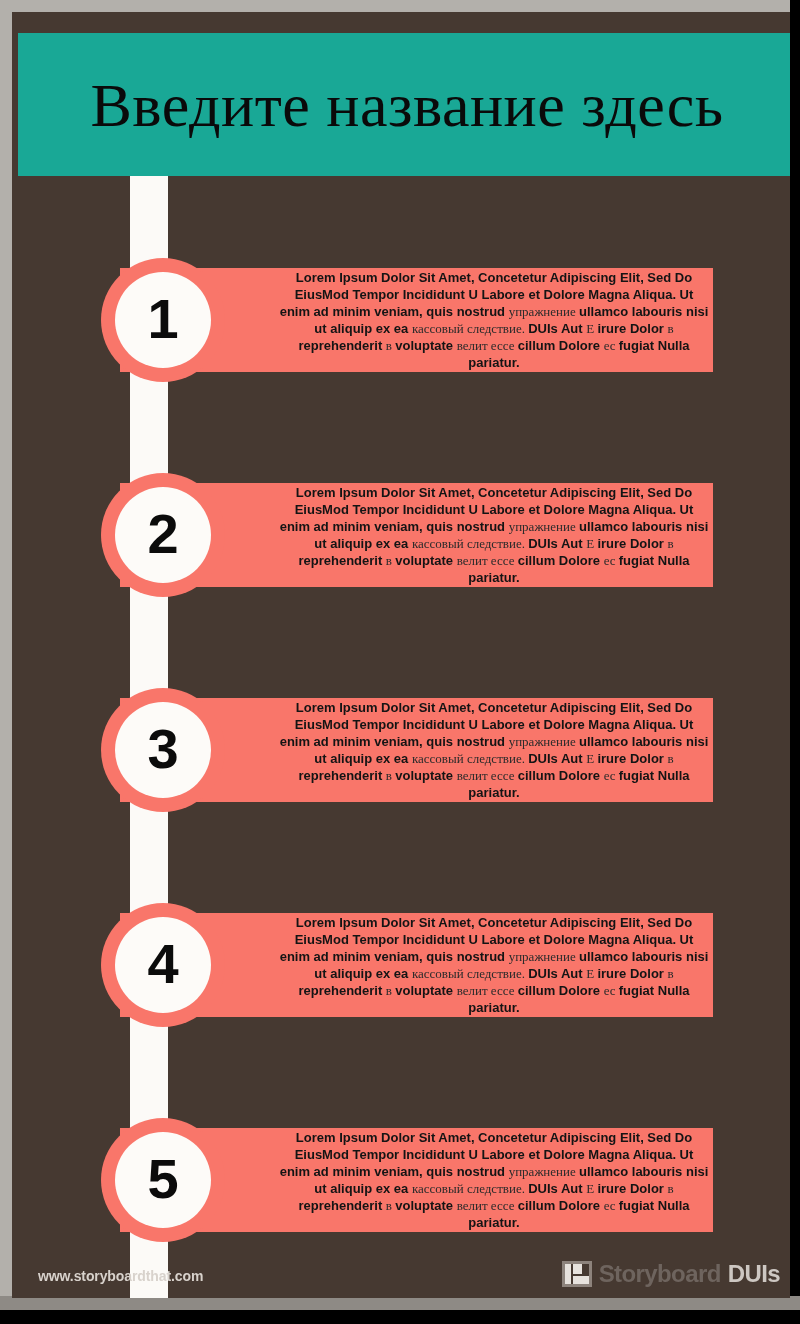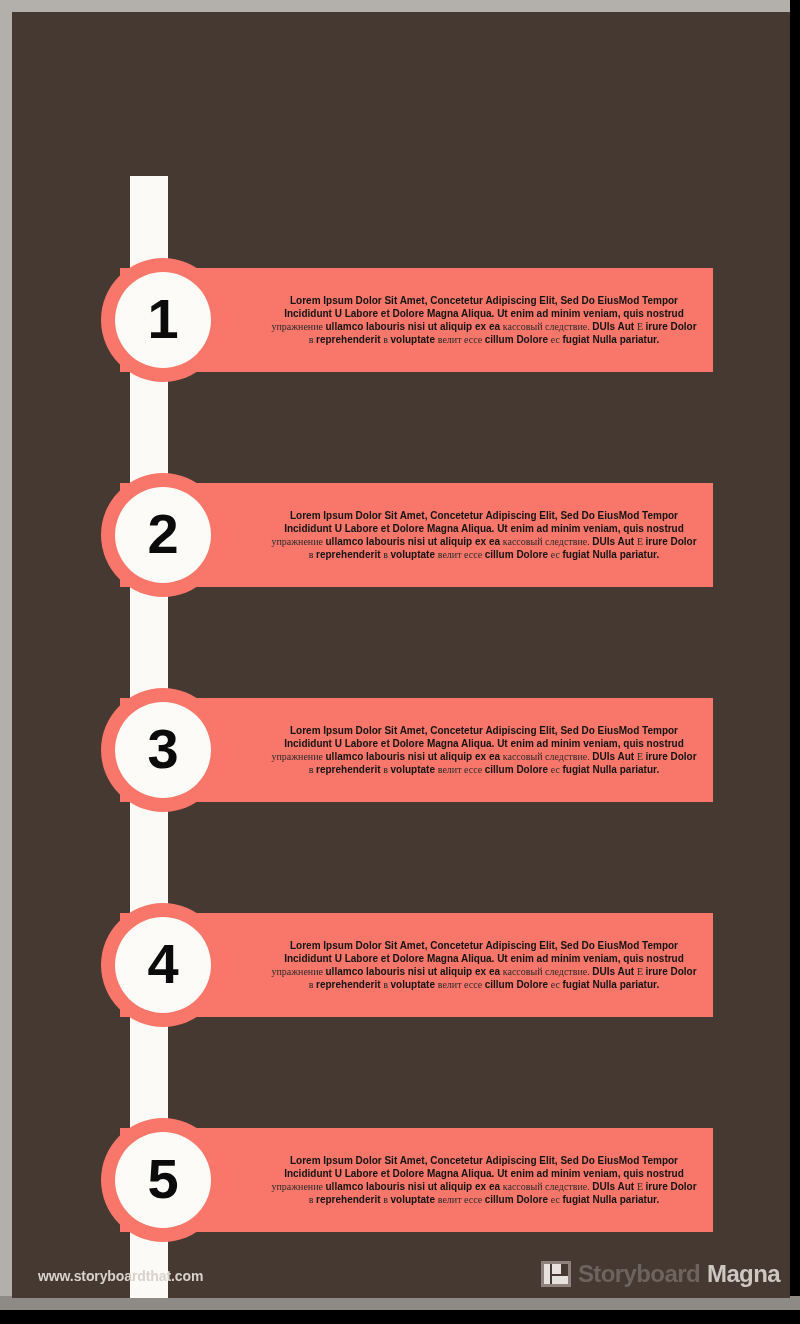--- a/index.html
+++ b/index.html
@@ -103,24 +103,24 @@
     width: 593px;
     height: 104px;
     background: #f9766a;
     box-sizing: border-box;
     display: flex;
     align-items: center;
     justify-content: flex-end;
   }
   .panel-text {
     width: 430px;
-    margin-right: 14px;
+    margin-right: 4px;
     text-align: center;
     font-family: "Liberation Sans", sans-serif;
-    font-size: 10px;
+    font-size: 13px;
     font-weight: bold;
     line-height: 1.32;
     color: #141414;
   }
   .panel-text .ru {
     font-family: "Liberation Serif", serif;
     font-weight: normal;
     color: #2b2b2b;
   }
 
@@ -227,20 +227,23 @@
 
 <div id="poster">
 
   <div class="frame-top"></div>
   <div class="frame-left"></div>
   <div class="frame-right"></div>
   <div class="frame-bottom"></div>
 
   <div id="canvas">
 
+    <div id="title-band">
+      <div id="title-text">Введите название здесь</div>
+    </div>
 
     <div id="spine"></div>
 
     <div id="rows">
         <div class="row" style="top: 256px;">
           <div class="panel">
             <div class="panel-text"><span>Lorem Ipsum Dolor Sit Amet, Concetetur Adipiscing Elit, Sed Do EiusMod Tempor Incididunt U Labore et Dolore Magna Aliqua. Ut enim ad minim veniam, quis nostrud </span><span class="ru">упражнение </span><span>ullamco labouris nisi ut aliquip ex ea </span><span class="ru">кассовый следствие. </span><span>DUIs Aut </span><span class="ru">Е </span><span>irure Dolor </span><span class="ru">в </span><span>reprehenderit </span><span class="ru">в </span><span>voluptate </span><span class="ru">велит ессе </span><span>cillum Dolore </span><span class="ru">ес </span><span>fugiat Nulla pariatur.</span></div>
           </div>
           <div class="circle">
             <div class="circle-inner">
@@ -294,17 +297,17 @@
 
     <div id="footer-logo">
       <div id="logo-mark">
         <div class="lm-inner">
           <div class="p1"></div>
           <div class="p2"></div>
           <div class="p3"></div>
         </div>
       </div>
       <span class="logo-word-a">Storyboard</span>
-      <span class="logo-word-b">Magna</span>
+      <span class="logo-word-b">DUIs</span>
     </div>
 
   </div>
 </div>
 
 </body></html>

